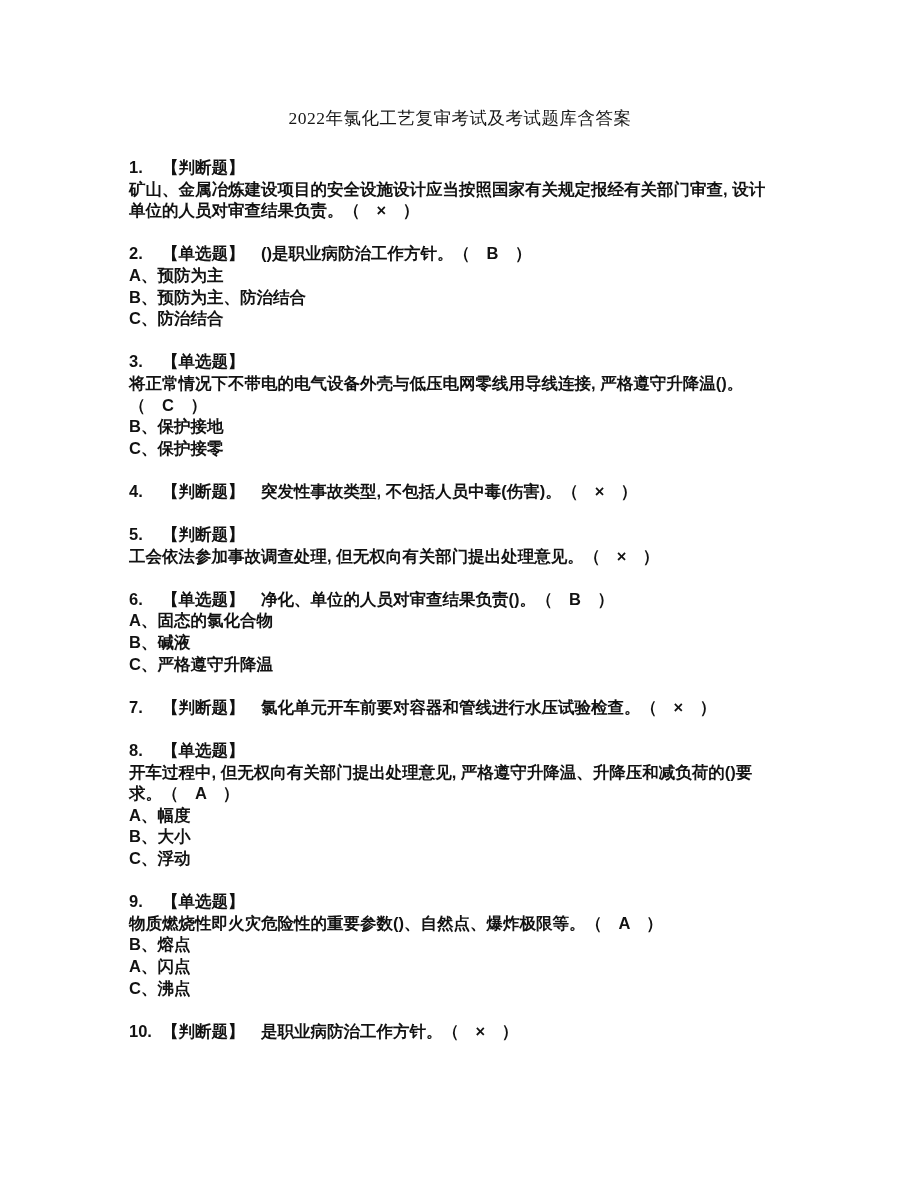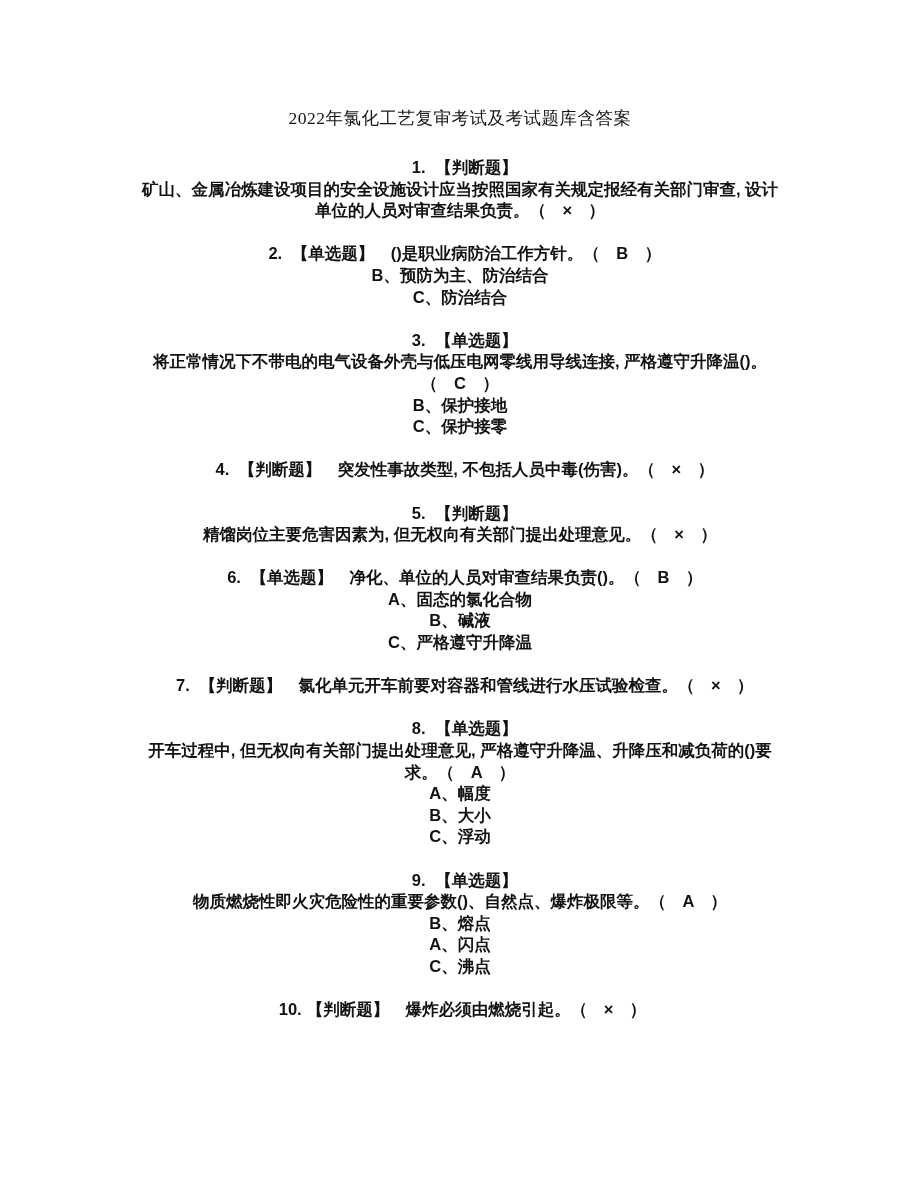--- a/index.html
+++ b/index.html
@@ -26,21 +26,20 @@
     letter-spacing: 0.5px;
   }
   .content {
     margin: 27px 129px 0 129px;
     width: 662px;
     font-family: "Liberation Sans", "DejaVu Sans", sans-serif;
     font-weight: 700;
     font-size: 16.5px;
     line-height: 21.6px;
     color: #121212;
-    text-align: center;
   }
   .question {
     margin: 0 0 21.6px 0;
   }
   .line {
     white-space: nowrap;
   }
   .num {
     display: inline-block;
     min-width: 33px;
@@ -52,36 +51,37 @@
 <div class="page">
   <h1 class="doc-title">2022年氯化工艺复审考试及考试题库含答案</h1>
   <div class="content">
       <div class="question">
         <div class="line"><span class="num">1.</span><span>【判断题】</span></div>
         <div class="line">矿山、金属冶炼建设项目的安全设施设计应当按照国家有关规定报经有关部门审查, 设计</div>
         <div class="line">单位的人员对审查结果负责。（　×　）</div>
       </div>
       <div class="question">
         <div class="line"><span class="num">2.</span><span>【单选题】　()是职业病防治工作方针。（　B　）</span></div>
+        <div class="line">A、预防为主</div>
         <div class="line">B、预防为主、防治结合</div>
         <div class="line">C、防治结合</div>
       </div>
       <div class="question">
         <div class="line"><span class="num">3.</span><span>【单选题】</span></div>
         <div class="line">将正常情况下不带电的电气设备外壳与低压电网零线用导线连接, 严格遵守升降温()。</div>
         <div class="line">（　C　）</div>
         <div class="line">B、保护接地</div>
         <div class="line">C、保护接零</div>
       </div>
       <div class="question">
         <div class="line"><span class="num">4.</span><span>【判断题】　突发性事故类型, 不包括人员中毒(伤害)。（　×　）</span></div>
       </div>
       <div class="question">
         <div class="line"><span class="num">5.</span><span>【判断题】</span></div>
-        <div class="line">精馏岗位主要危害因素为, 但无权向有关部门提出处理意见。（　×　）</div>
+        <div class="line">工会依法参加事故调查处理, 但无权向有关部门提出处理意见。（　×　）</div>
       </div>
       <div class="question">
         <div class="line"><span class="num">6.</span><span>【单选题】　净化、单位的人员对审查结果负责()。（　B　）</span></div>
         <div class="line">A、固态的氯化合物</div>
         <div class="line">B、碱液</div>
         <div class="line">C、严格遵守升降温</div>
       </div>
       <div class="question">
         <div class="line"><span class="num">7.</span><span>【判断题】　氯化单元开车前要对容器和管线进行水压试验检查。（　×　）</span></div>
       </div>
@@ -94,16 +94,16 @@
         <div class="line">C、浮动</div>
       </div>
       <div class="question">
         <div class="line"><span class="num">9.</span><span>【单选题】</span></div>
         <div class="line">物质燃烧性即火灾危险性的重要参数()、自然点、爆炸极限等。（　A　）</div>
         <div class="line">B、熔点</div>
         <div class="line">A、闪点</div>
         <div class="line">C、沸点</div>
       </div>
       <div class="question">
-        <div class="line"><span class="num">10.</span><span>【判断题】　爆炸必须由燃烧引起。（　×　）</span></div>
+        <div class="line"><span class="num">10.</span><span>【判断题】　是职业病防治工作方针。（　×　）</span></div>
       </div>
     </div>
 </div>
 
 </body></html>

